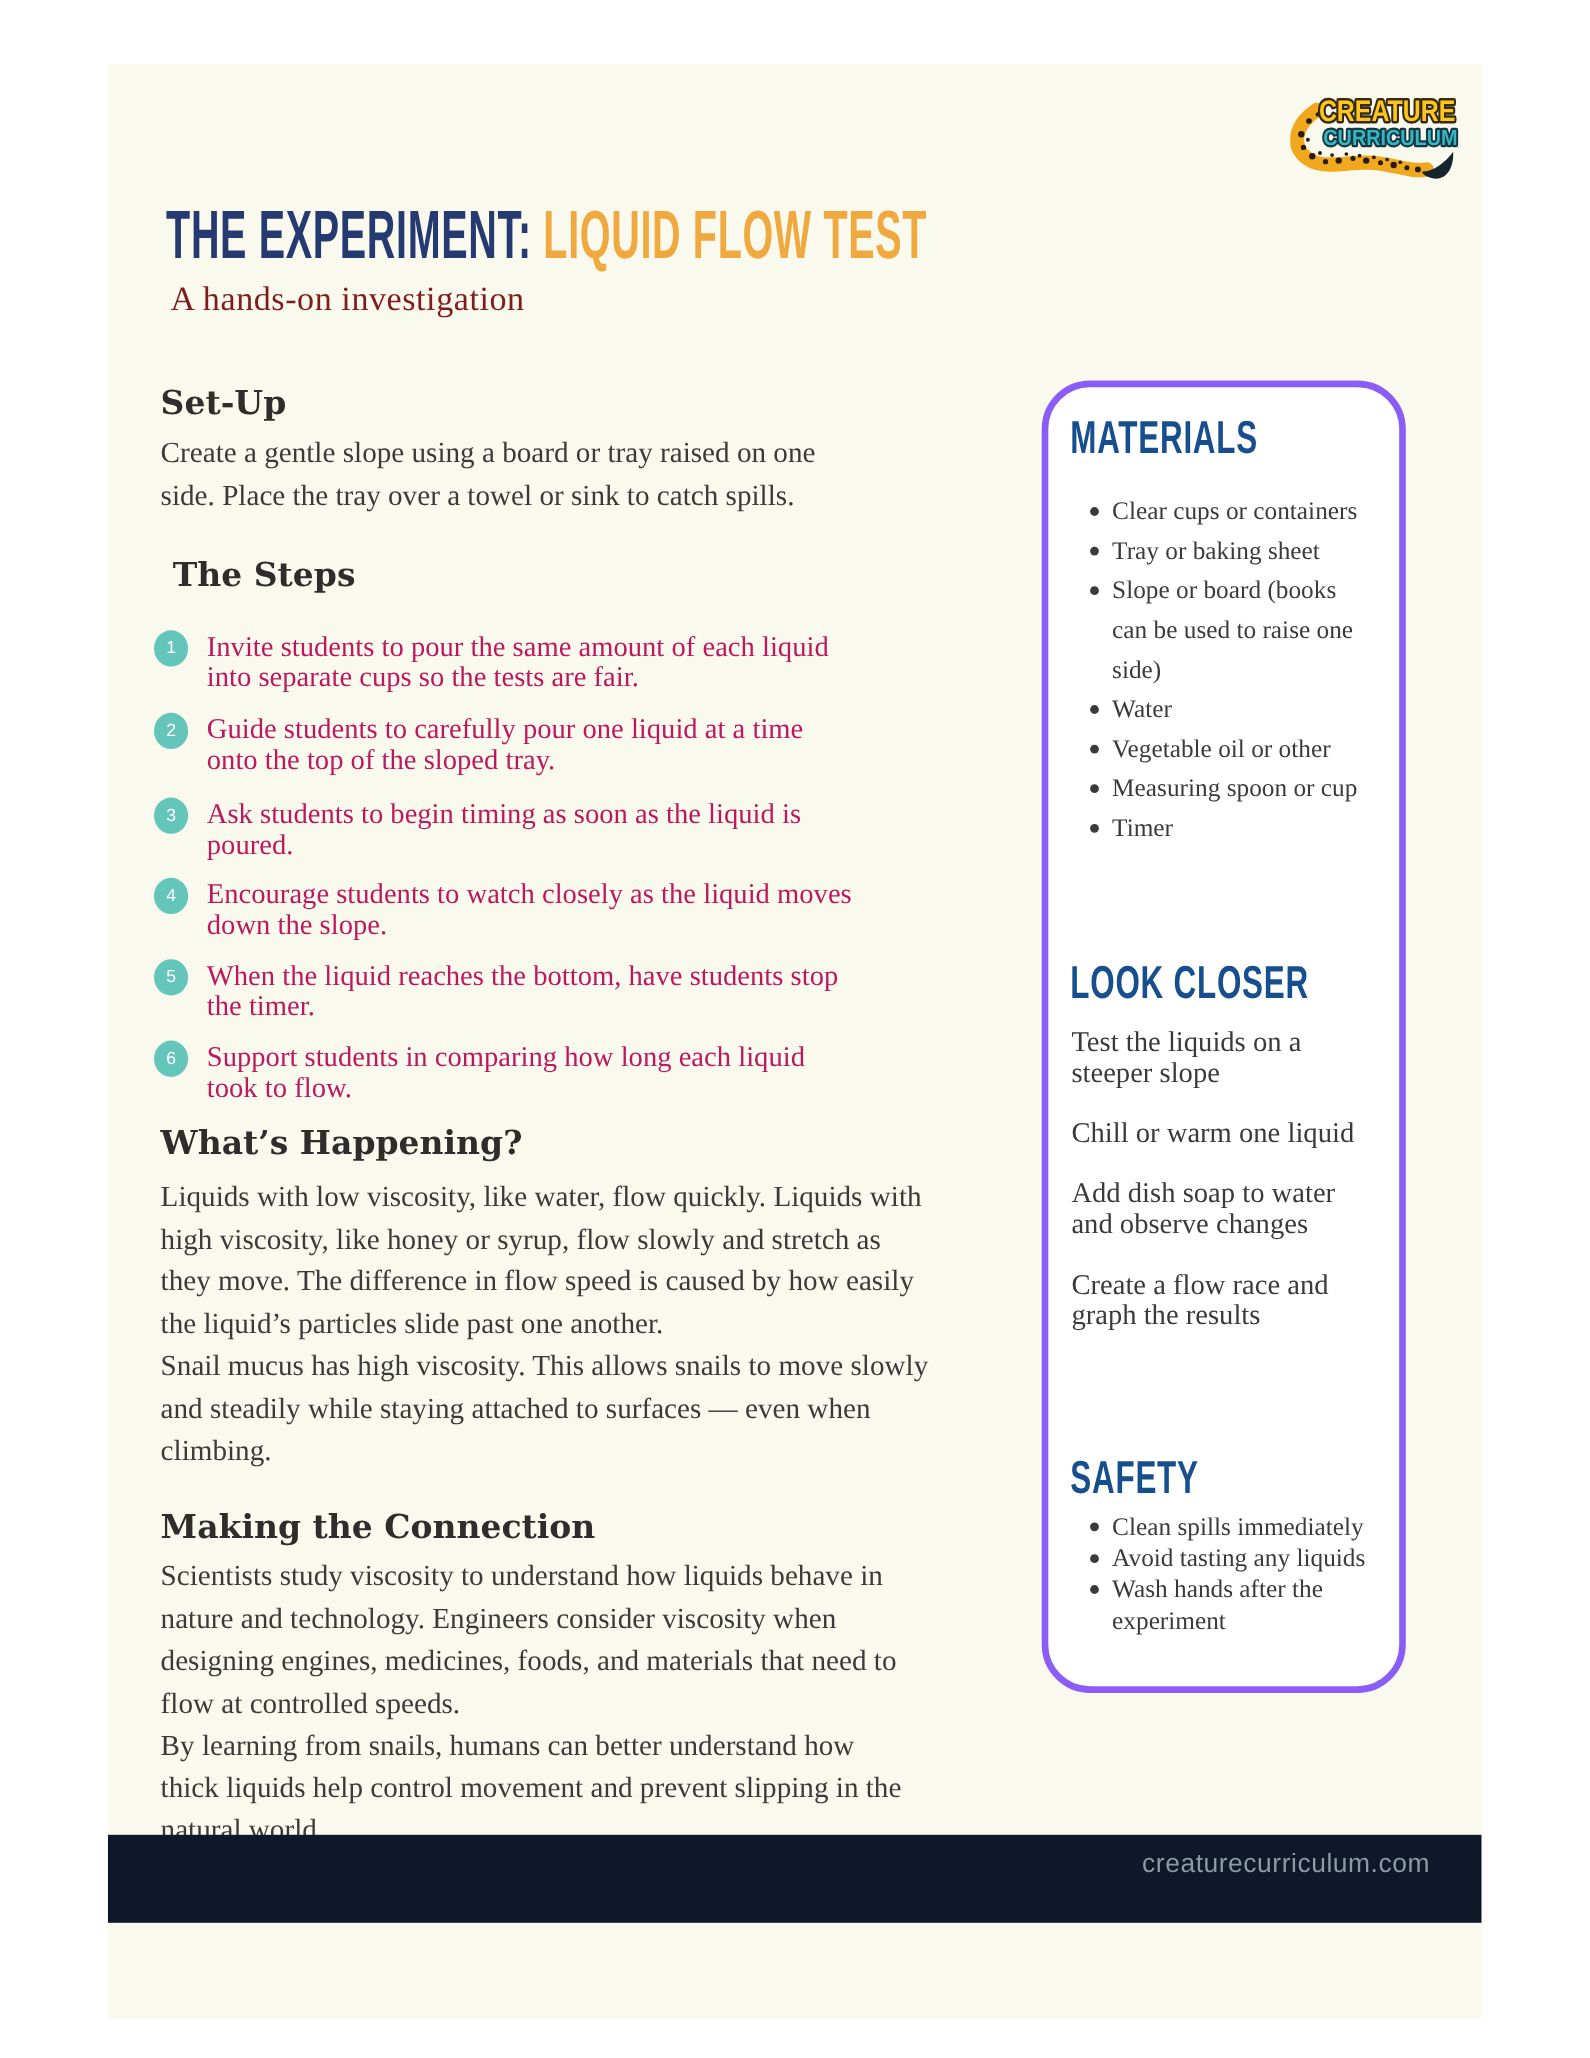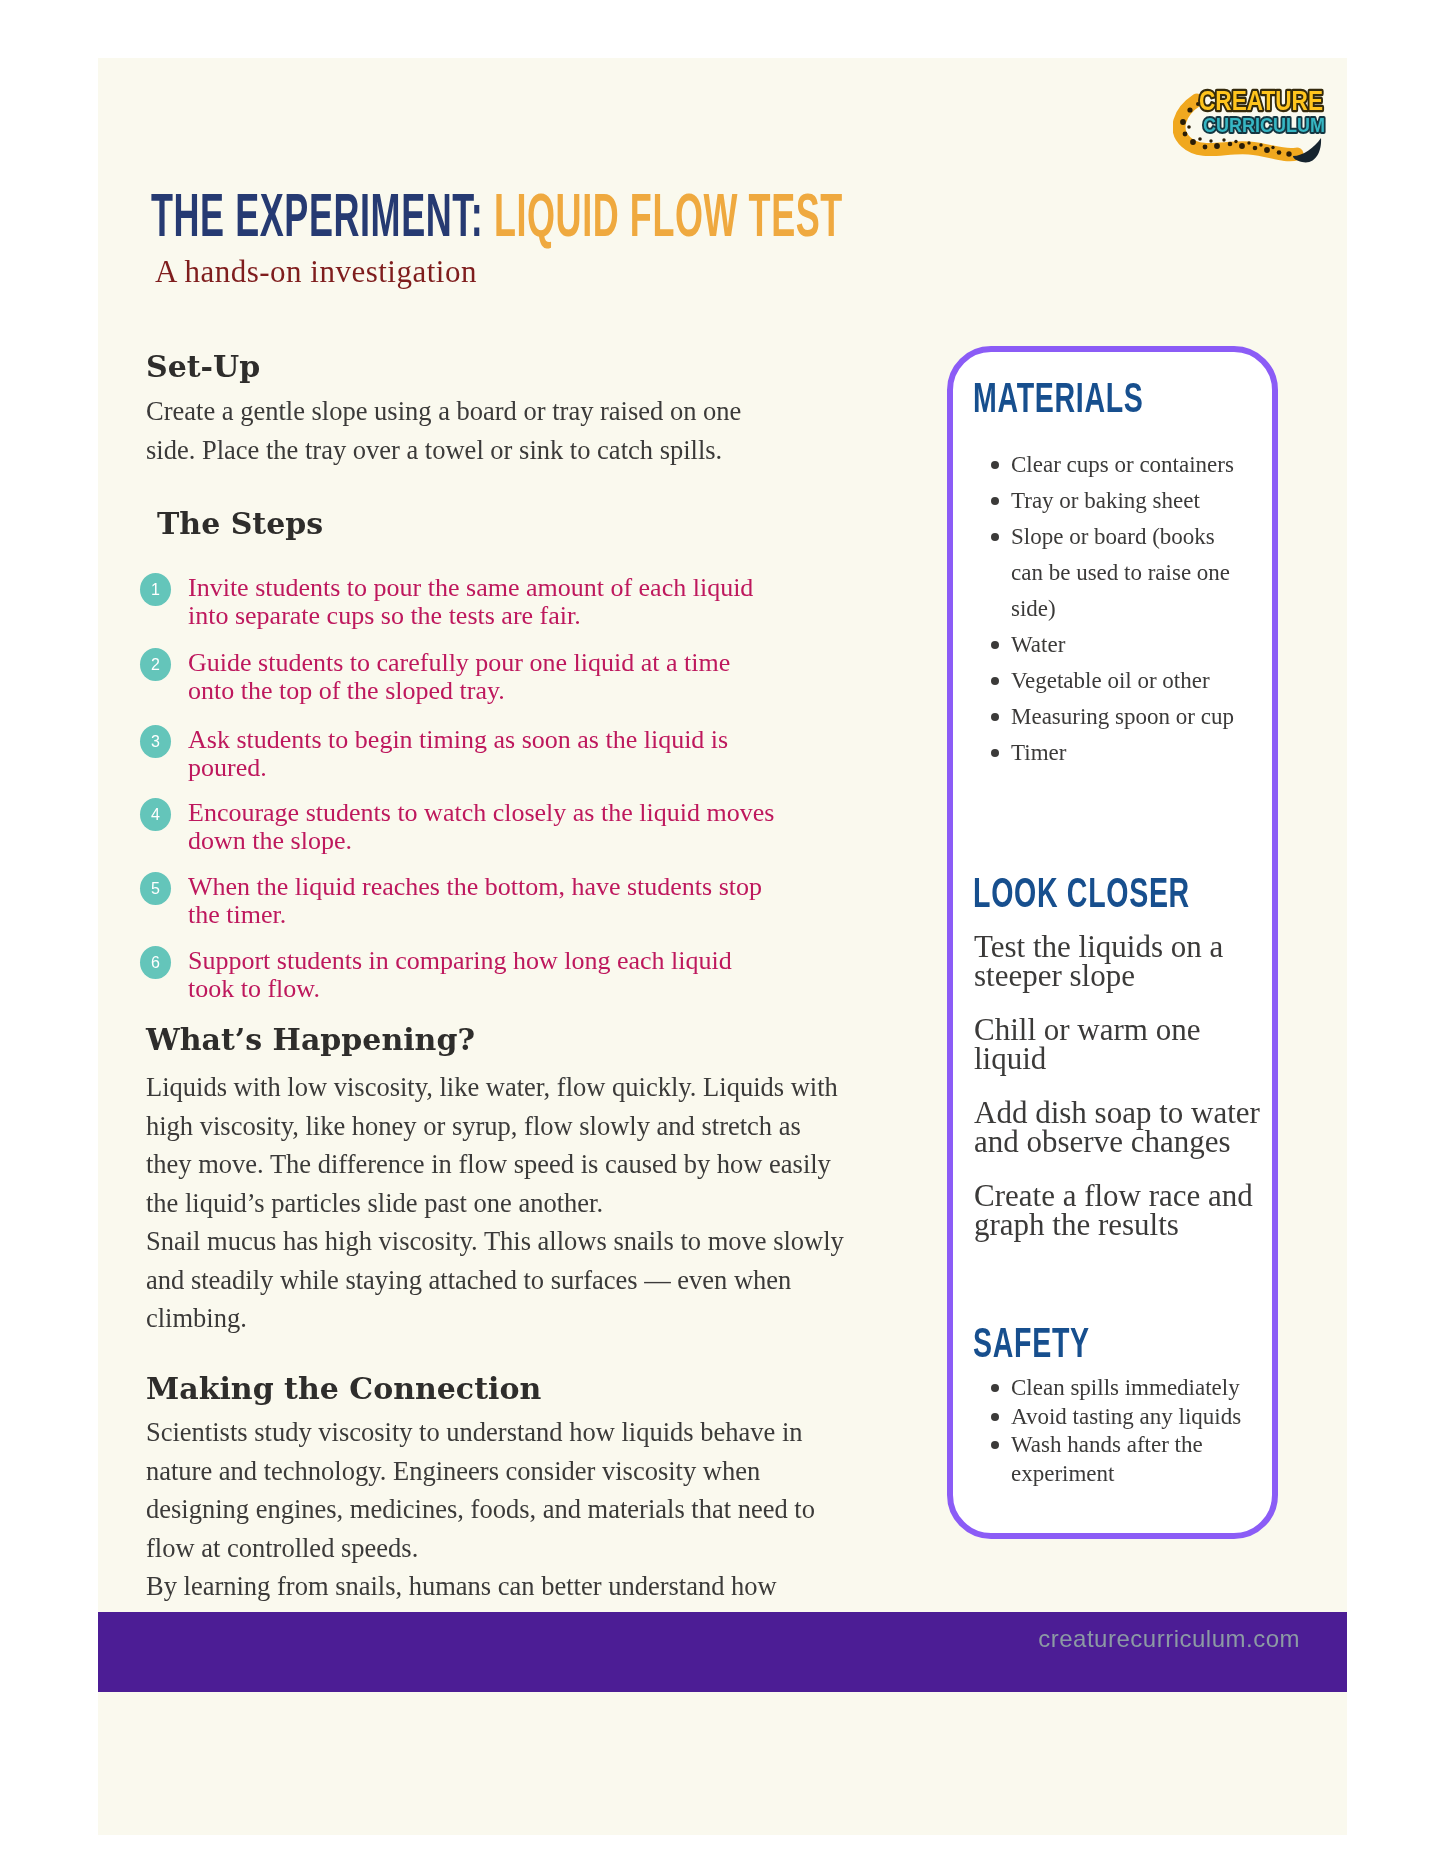--- a/index.html
+++ b/index.html
@@ -61,27 +61,27 @@
     line-height:36px;white-space:pre-line;
   }
   ul.dot-list li::before{
     content:"";position:absolute;left:38px;top:14px;width:8px;height:8px;
     border-radius:50%;background:#3b3a39;
   }
   ul.dot-list.tight li{line-height:28.5px;}
   ul.dot-list.tight li::before{top:10px;}
   .plain-list{position:absolute;margin:0;padding:0;list-style:none;}
   .plain-list li{
-    font-size:31px;color:#3b3a39;line-height:28.5px;white-space:pre-line;
+    font-size:26px;color:#3b3a39;line-height:28.5px;white-space:pre-line;
     margin-bottom:26px;
   }
   
   .footer-bar{
-    position:absolute;left:0;top:1554px;width:100%;height:80px;
-    background:#4c1d95;box-sizing:border-box;
+    position:absolute;left:0;top:1610px;width:100%;height:80px;
+    background:#0f172a;box-sizing:border-box;
     text-align:right;padding:13px 47px 0 0;
   }
   .footer-bar span{
     font-family:"Liberation Sans", sans-serif;font-size:24px;
     color:#8c9aa4;letter-spacing:0.5px;
   }
 </style>
 </head>
 <body>
 

